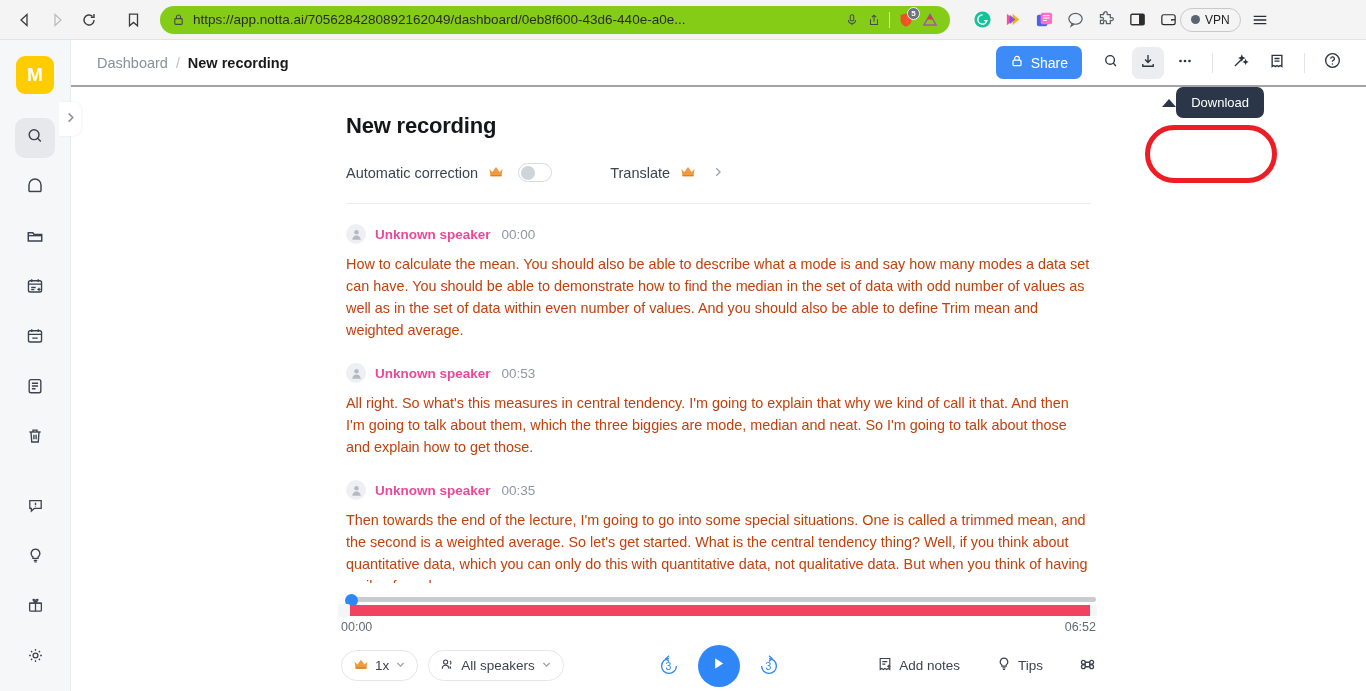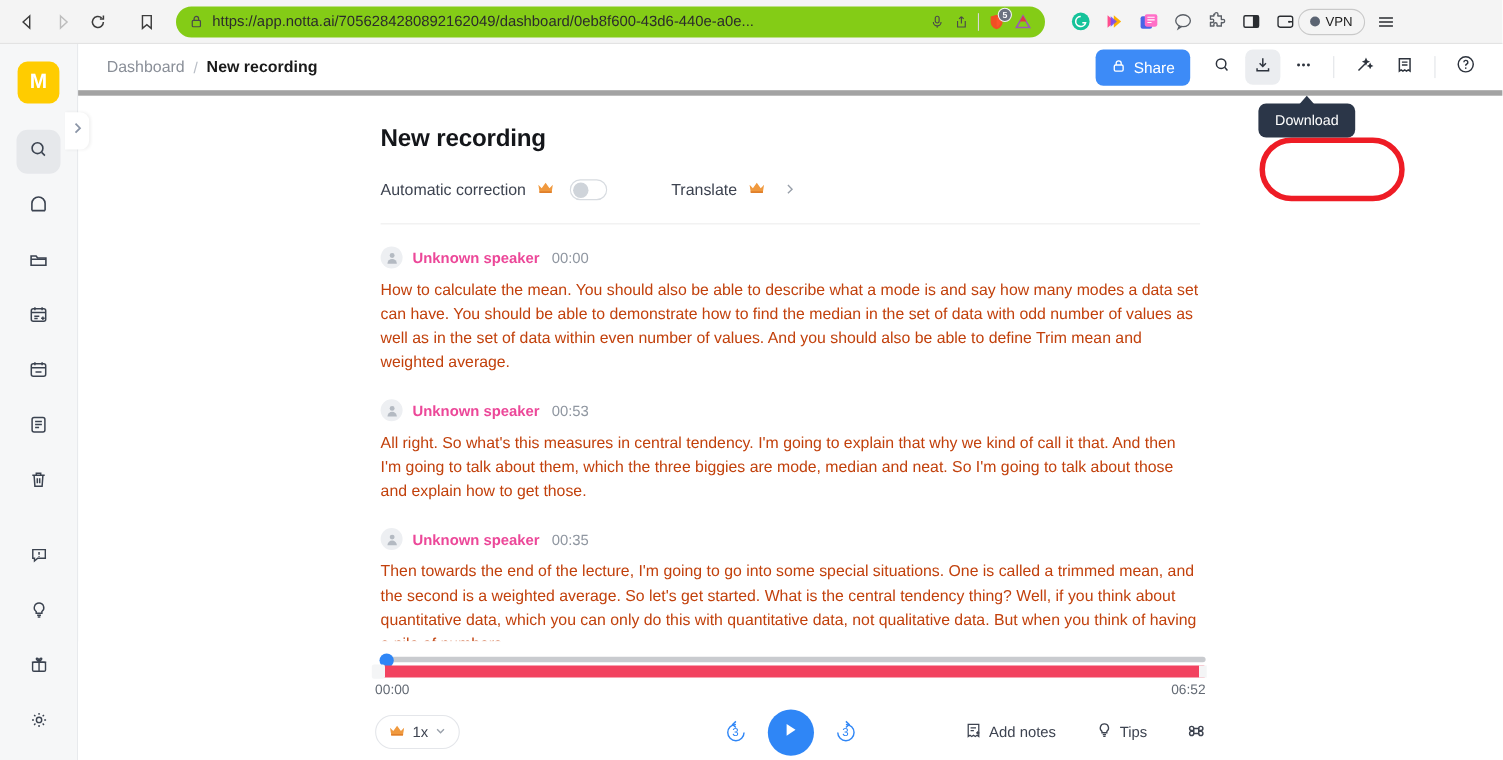--- a/index.html
+++ b/index.html
@@ -83,43 +83,43 @@
     border-radius: 0 8px 8px 0;
     display: flex; align-items: center; justify-content: center;
     color: #8a94a6; box-shadow: 1px 0 3px rgba(0,0,0,.06);
   }
 
   
   .main { flex: 1; display: flex; flex-direction: column; position: relative; min-width: 0; }
 
   .app-header {
     height: 47px; display: flex; align-items: center;
-    padding: 0 18px 0 26px; border-bottom: 5px solid #a3a3a3;
+    padding: 0 18px 0 26px; border-bottom: 2px solid #a3a3a3;
     flex-shrink: 0;
   }
   .crumb { font-size: 14.5px; color: #8a8f98; }
   .crumb-sep { color: #b9bec6; margin: 0 8px; font-size: 14px; }
   .crumb-current { font-size: 14.5px; color: #1a1a1a; font-weight: bold; }
   .header-right { margin-left: auto; display: flex; align-items: center; gap: 5px; }
   .share-btn {
     background: #3d8bf7; color: #fff; border-radius: 7px;
     height: 33px; padding: 0 14px; display: flex; align-items: center; gap: 7px;
     font-size: 14px; margin-right: 8px;
   }
   .hdr-btn {
     width: 32px; height: 32px; border-radius: 7px;
     display: flex; align-items: center; justify-content: center; color: #2d333d;
   }
   .hdr-btn.highlight { background: #ebedf0; }
   .hdr-sep { width: 1px; height: 20px; background: #e2e4e8; margin: 0 6px; }
 
   
   .tooltip-wrap {
-    position: absolute; top: 47px; right: 134px; z-index: 30;
-    display: flex; flex-direction: column; align-items: center;
+    position: absolute; top: 47px; right: 102px; z-index: 30;
+    display: flex; align-items: center;
   }
   .tooltip-arrow {
     width: 0; height: 0; border-left: 7px solid transparent;
     border-right: 7px solid transparent; border-bottom: 8px solid #2b3648;
     margin-bottom: -1px;
   }
   .tooltip-body {
     background: #2b3648; color: #fff; font-size: 13px;
     border-radius: 7px; padding: 8px 15px;
   }
@@ -618,20 +618,35 @@
                 <path d="M2.9 12.4h12.2l.3-1.6H2.6Z" fill="#e07f2a"></path>
               </svg>
           </span>
           <span>1x</span>
           <span class="chev-sm">
             <svg width="11" height="11" viewBox="0 0 12 12" fill="none" stroke="currentColor" stroke-width="1.4">
                 <path d="M2.6 4.4 6 7.8l3.4-3.4"></path>
               </svg>
           </span>
         </div>
+        <div class="pill-ctl">
+          <span>
+            <svg width="15" height="15" viewBox="0 0 16 16" fill="none" stroke="#3d4350" stroke-width="1.2">
+                <circle cx="6" cy="5.4" r="2.2"></circle>
+                <path d="M2.4 12.4a3.6 3.6 0 0 1 7.2 0"></path>
+                <path d="M10.6 4.2a2 2 0 0 1 0 3.6M11.4 12.4a3.4 3.4 0 0 0-1-2.4"></path>
+              </svg>
+          </span>
+          <span>All speakers</span>
+          <span class="chev-sm">
+            <svg width="11" height="11" viewBox="0 0 12 12" fill="none" stroke="currentColor" stroke-width="1.4">
+                <path d="M2.6 4.4 6 7.8l3.4-3.4"></path>
+              </svg>
+          </span>
+        </div>
 
         <div class="center-ctl">
           <div class="skip-btn">
             <svg width="24" height="24" viewBox="0 0 24 24" fill="none" stroke="currentColor" stroke-width="1.3">
                 <path d="M12 4.6a7.4 7.4 0 1 0 7.4 7.4"></path>
                 <path d="M12 1.8 9 4.6l3 2.8"></path>
               </svg>
             <span class="skip-num">3</span>
           </div>
           <div class="play-btn">

